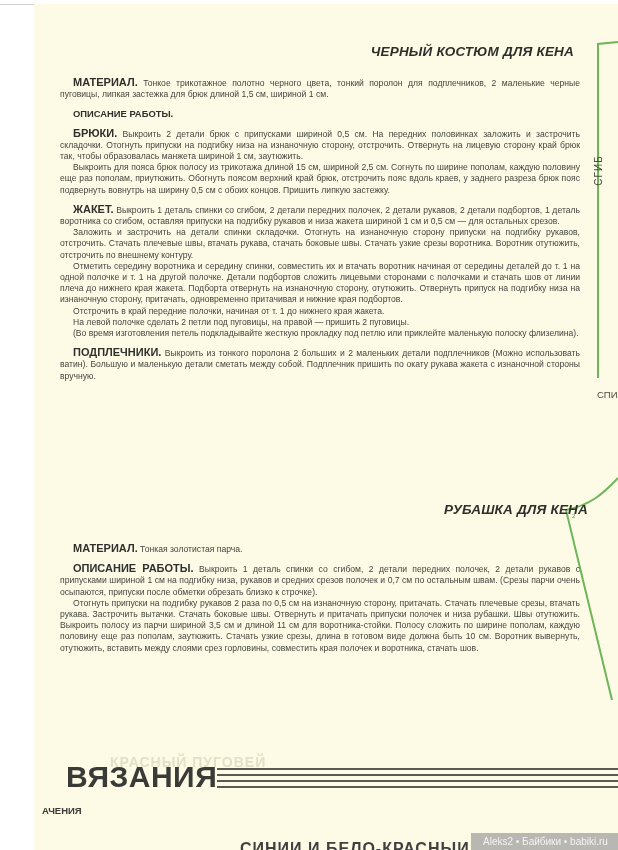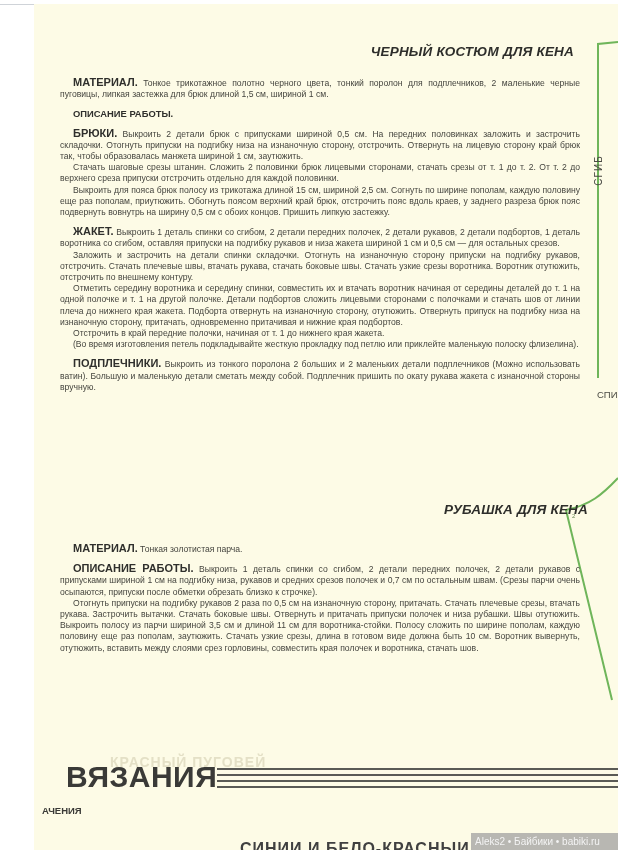--- a/index.html
+++ b/index.html
@@ -45,46 +45,46 @@
   .banner-lines div { height:2px; background:#5a5a55; margin-bottom:4px; }
   .sub-banner { position:absolute; left:42px; top:805px; font-weight:bold; font-size:9.5px; color:#3a3a37; }
   .ghost { position:absolute; color:#e4e0c6; font-size:14px; font-weight:bold; letter-spacing:1px; }
   .cutoff {
     position:absolute; left:240px; top:842px; font-weight:bold; font-size:16px; color:#404040;
     height:8px; overflow:hidden; line-height:14px; letter-spacing:1px;
   }
   .watermark {
     position:absolute; left:471px; top:833px; height:17px; width:147px;
     background:rgba(160,160,160,0.75); color:#f3f3f3; font-size:10px;
-    line-height:17px; padding-left:4px; box-sizing:border-box;
+    line-height:17px; padding-left:12px; box-sizing:border-box;
   }
 </style>
 </head>
 <body>
 
 <div class="page-edge"></div>
 <div class="page"></div>
 
 <svg class="pattern" viewBox="0 0 618 850">
   <path d="M618 42 L598 44 L598 378" fill="none" stroke="#6fb55a" stroke-width="2"></path>
   <path d="M618 478 C602 495 590 505 566 510 L612 700" fill="none" stroke="#6fb55a" stroke-width="2"></path>
 </svg>
 
 <div class="title" style="top:44px; left:34px;">ЧЕРНЫЙ КОСТЮМ ДЛЯ КЕНА</div>
 
 <div class="text-block" style="top:77px;">
   <p><span class="lead">МАТЕРИАЛ.</span> <span>Тонкое трикотажное полотно черного цвета, тонкий поролон для подплечников, 2 маленькие черные пуговицы, липкая застежка для брюк длиной 1,5 см, шириной 1 см.</span></p>
   <p class="heading">ОПИСАНИЕ РАБОТЫ.</p>
   <p class="big-gap"><span class="lead">БРЮКИ.</span> <span>Выкроить 2 детали брюк с припусками шириной 0,5 см. На передних половинках заложить и застрочить складочки. Отогнуть припуски на подгибку низа на изнаночную сторону, отстрочить. Отвернуть на лицевую сторону край брюк так, чтобы образовалась манжета шириной 1 см, заутюжить.</span></p>
-  <p>Стачать шаговые срезы штанин. Сложить 2 половинки брюк лицевыми сторонами, стачать срезы от т. 1 до т. 2. От т. 2 до верхнего среза припуски отстрочить отдельно для каждой половинки.</p>
   <p>Выкроить для пояса брюк полосу из трикотажа длиной 15 см, шириной 2,5 см. Согнуть по ширине пополам, каждую половину еще раз пополам, приутюжить. Обогнуть поясом верхний край брюк, отстрочить пояс вдоль краев, у заднего разреза брюк пояс подвернуть вовнутрь на ширину 0,5 см с обоих концов. Пришить липкую застежку.</p>
   <p class="big-gap"><span class="lead">ЖАКЕТ.</span> <span>Выкроить 1 деталь спинки со сгибом, 2 детали передних полочек, 2 детали рукавов, 2 детали подбортов, 1 деталь воротника со сгибом, оставляя припуски на подгибку рукавов и низа жакета шириной 1 см и 0,5 см — для остальных срезов.</span></p>
   <p>Заложить и застрочить на детали спинки складочки. Отогнуть на изнаночную сторону припуски на подгибку рукавов, отстрочить. Стачать плечевые швы, втачать рукава, стачать боковые швы. Стачать узкие срезы воротника. Воротник отутюжить, отстрочить по внешнему контуру.</p>
   <p>Отметить середину воротника и середину спинки, совместить их и втачать воротник начиная от середины деталей до т. 1 на одной полочке и т. 1 на другой полочке. Детали подбортов сложить лицевыми сторонами с полочками и стачать шов от линии плеча до нижнего края жакета. Подборта отвернуть на изнаночную сторону, отутюжить. Отвернуть припуск на подгибку низа на изнаночную сторону, притачать, одновременно притачивая и нижние края подбортов.</p>
   <p>Отстрочить в край передние полочки, начиная от т. 1 до нижнего края жакета.</p>
+  <p>На левой полочке сделать 2 петли под пуговицы, на правой — пришить 2 пуговицы.</p>
   <p>(Во время изготовления петель подкладывайте жесткую прокладку под петлю или приклейте маленькую полоску флизелина).</p>
   <p class="big-gap"><span class="lead">ПОДПЛЕЧНИКИ.</span> <span>Выкроить из тонкого поролона 2 больших и 2 маленьких детали подплечников (Можно использовать ватин). Большую и маленькую детали сметать между собой. Подплечник пришить по окату рукава жакета с изнаночной стороны вручную.</span></p>
 </div>
 
 <div class="fold-label">СГИБ</div>
 <div class="back-label">СПИ</div>
 <div class="piece-num">2</div>
 
 <div class="title" style="top:502px; left:48px;">РУБАШКА ДЛЯ КЕНА</div>
 

